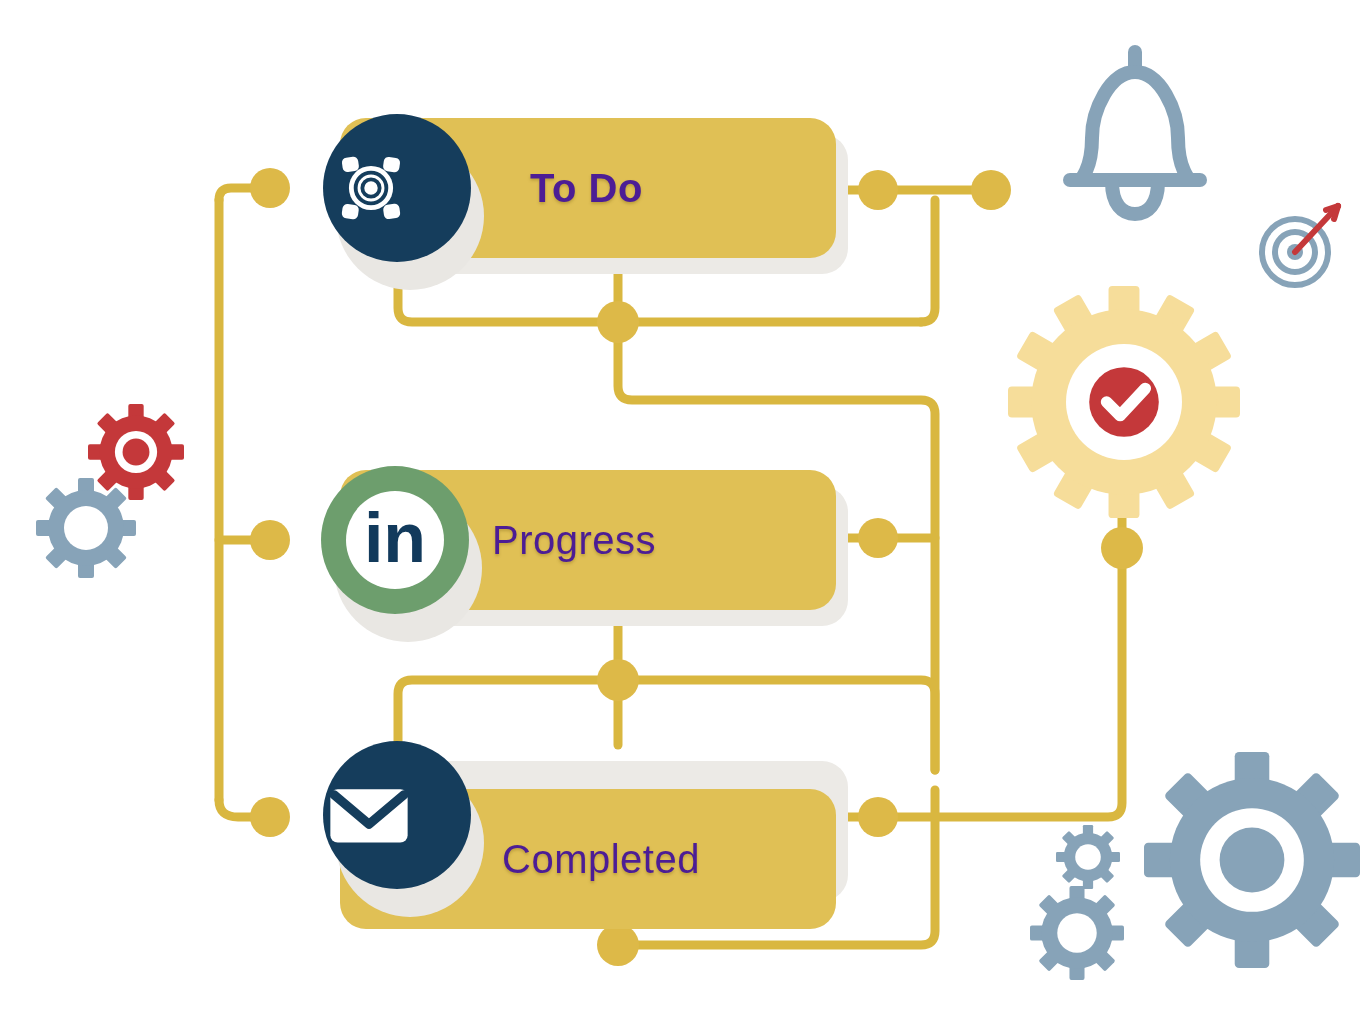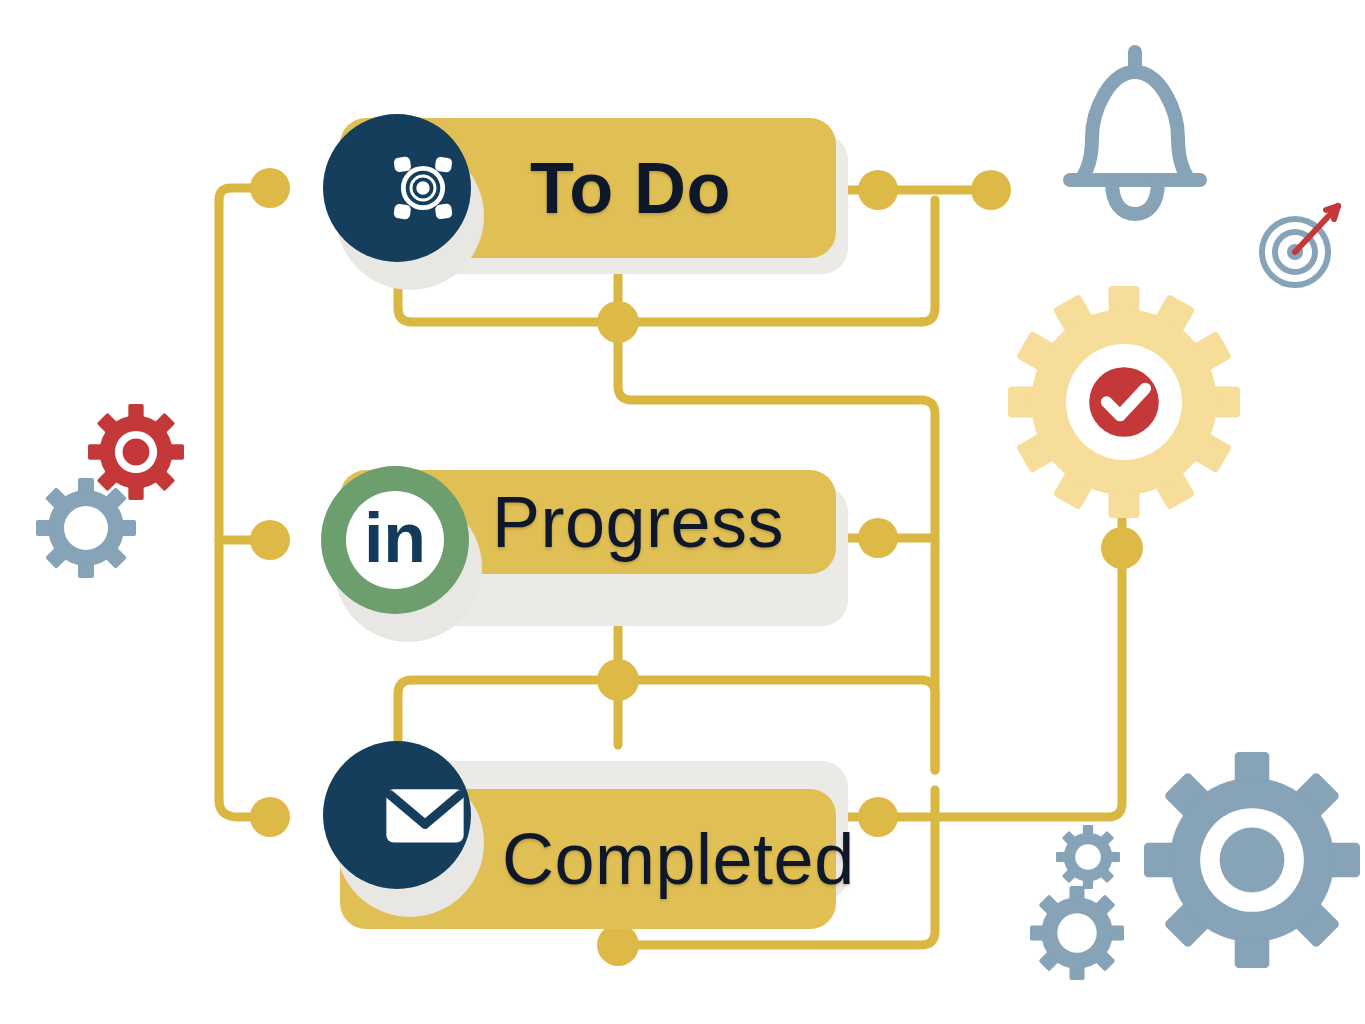--- a/index.html
+++ b/index.html
@@ -33,35 +33,35 @@
     display: flex;
     align-items: center;
     box-sizing: border-box;
   }
   .card-shadow {
     position: absolute;
     border-radius: 26px;
     background: #eceae6;
   }
   .card-label {
-    color: #0f172a;
-    font-size: 72px;
+    color: #4c1d95;
+    font-size: 40px;
     font-weight: 700;
     letter-spacing: 0.5px;
     text-shadow: 0 2px 3px rgba(120,95,20,0.35);
     white-space: nowrap;
     line-height: 1;
   }
   .card-label.light { font-weight: 400; }
   .badge {
     position: absolute;
     border-radius: 50%;
     display: flex;
     align-items: center;
-    justify-content: flex-end;
+    justify-content: flex-start;
     box-sizing: border-box;
   }
   .badge-shadow {
     position: absolute;
     border-radius: 50%;
     background: #e9e7e3;
   }
   .deco {
     position: absolute;
   }
@@ -140,21 +140,21 @@
       <g fill="#ffffff">
         <rect x="20" y="18" width="17" height="15" rx="5" transform="rotate(-8 28 25)"></rect>
         <rect x="63" y="18" width="17" height="15" rx="5" transform="rotate(8 71 25)"></rect>
         <rect x="20" y="67" width="17" height="15" rx="5" transform="rotate(8 28 74)"></rect>
         <rect x="63" y="67" width="17" height="15" rx="5" transform="rotate(-8 71 74)"></rect>
       </g>
     </svg>
   </div>
 
   <div class="card-shadow" style="left:352px; top:486px; width:496px; height:140px;"></div>
-  <div class="card" id="card-progress" style="left:340px; top:470px; width:496px; height:104px; background:#e0c055;">
+  <div class="card" id="card-progress" style="left:340px; top:470px; width:496px; height:140px; background:#e0c055;">
     <span class="card-label light" style="margin-left:152px;">Progress</span>
   </div>
   <div class="badge-shadow" style="left:334px; top:494px; width:148px; height:148px;"></div>
   <div class="badge" style="left:321px; top:466px; width:148px; height:148px; background:#6d9e6d;">
     <svg width="148" height="148" viewBox="0 0 148 148">
       <circle cx="74" cy="74" r="49" fill="#ffffff"></circle>
       <text class="in-text" x="74" y="96" font-size="70" text-anchor="middle">in</text>
     </svg>
   </div>
 

